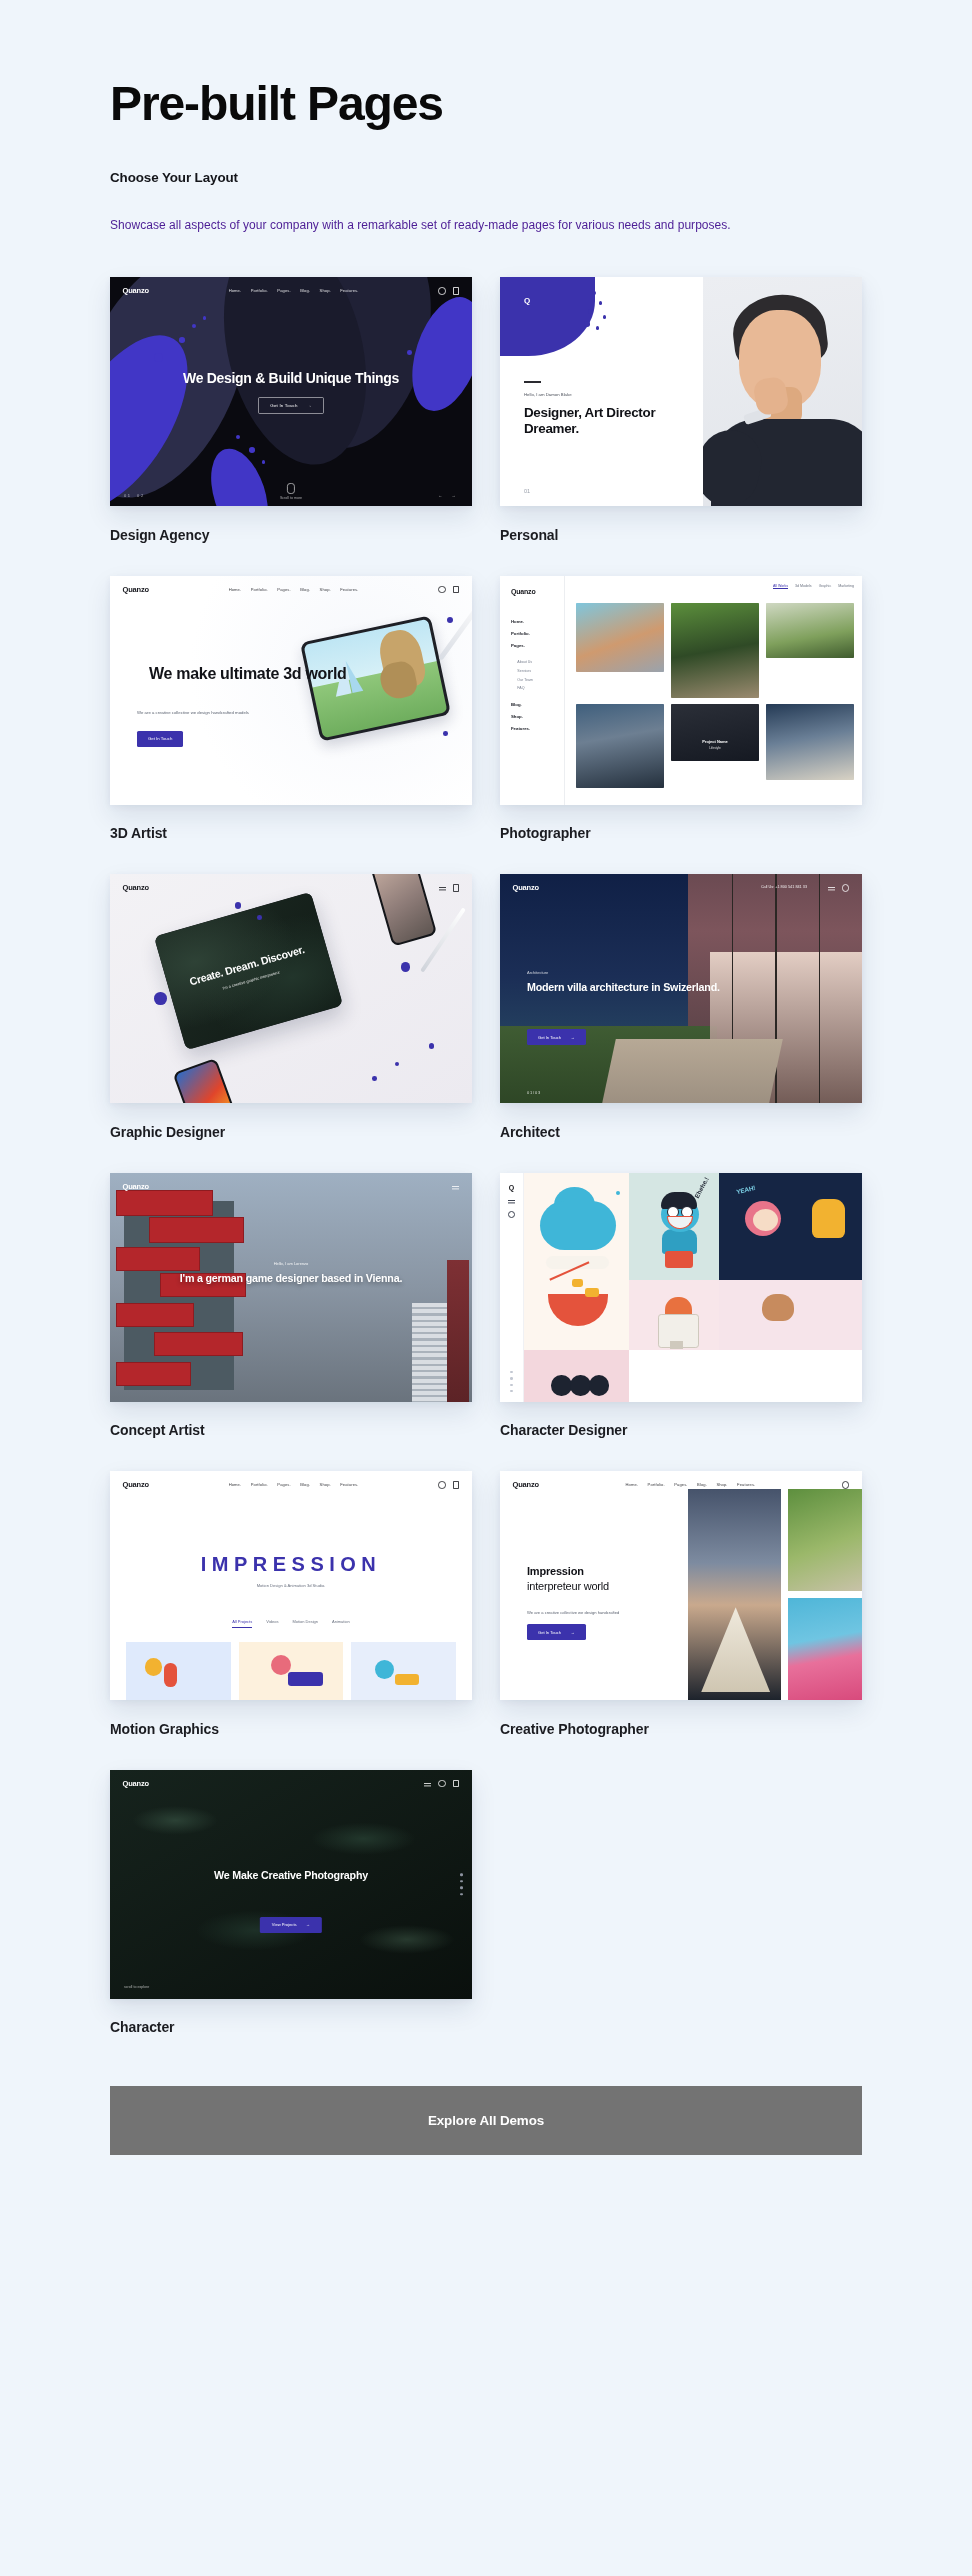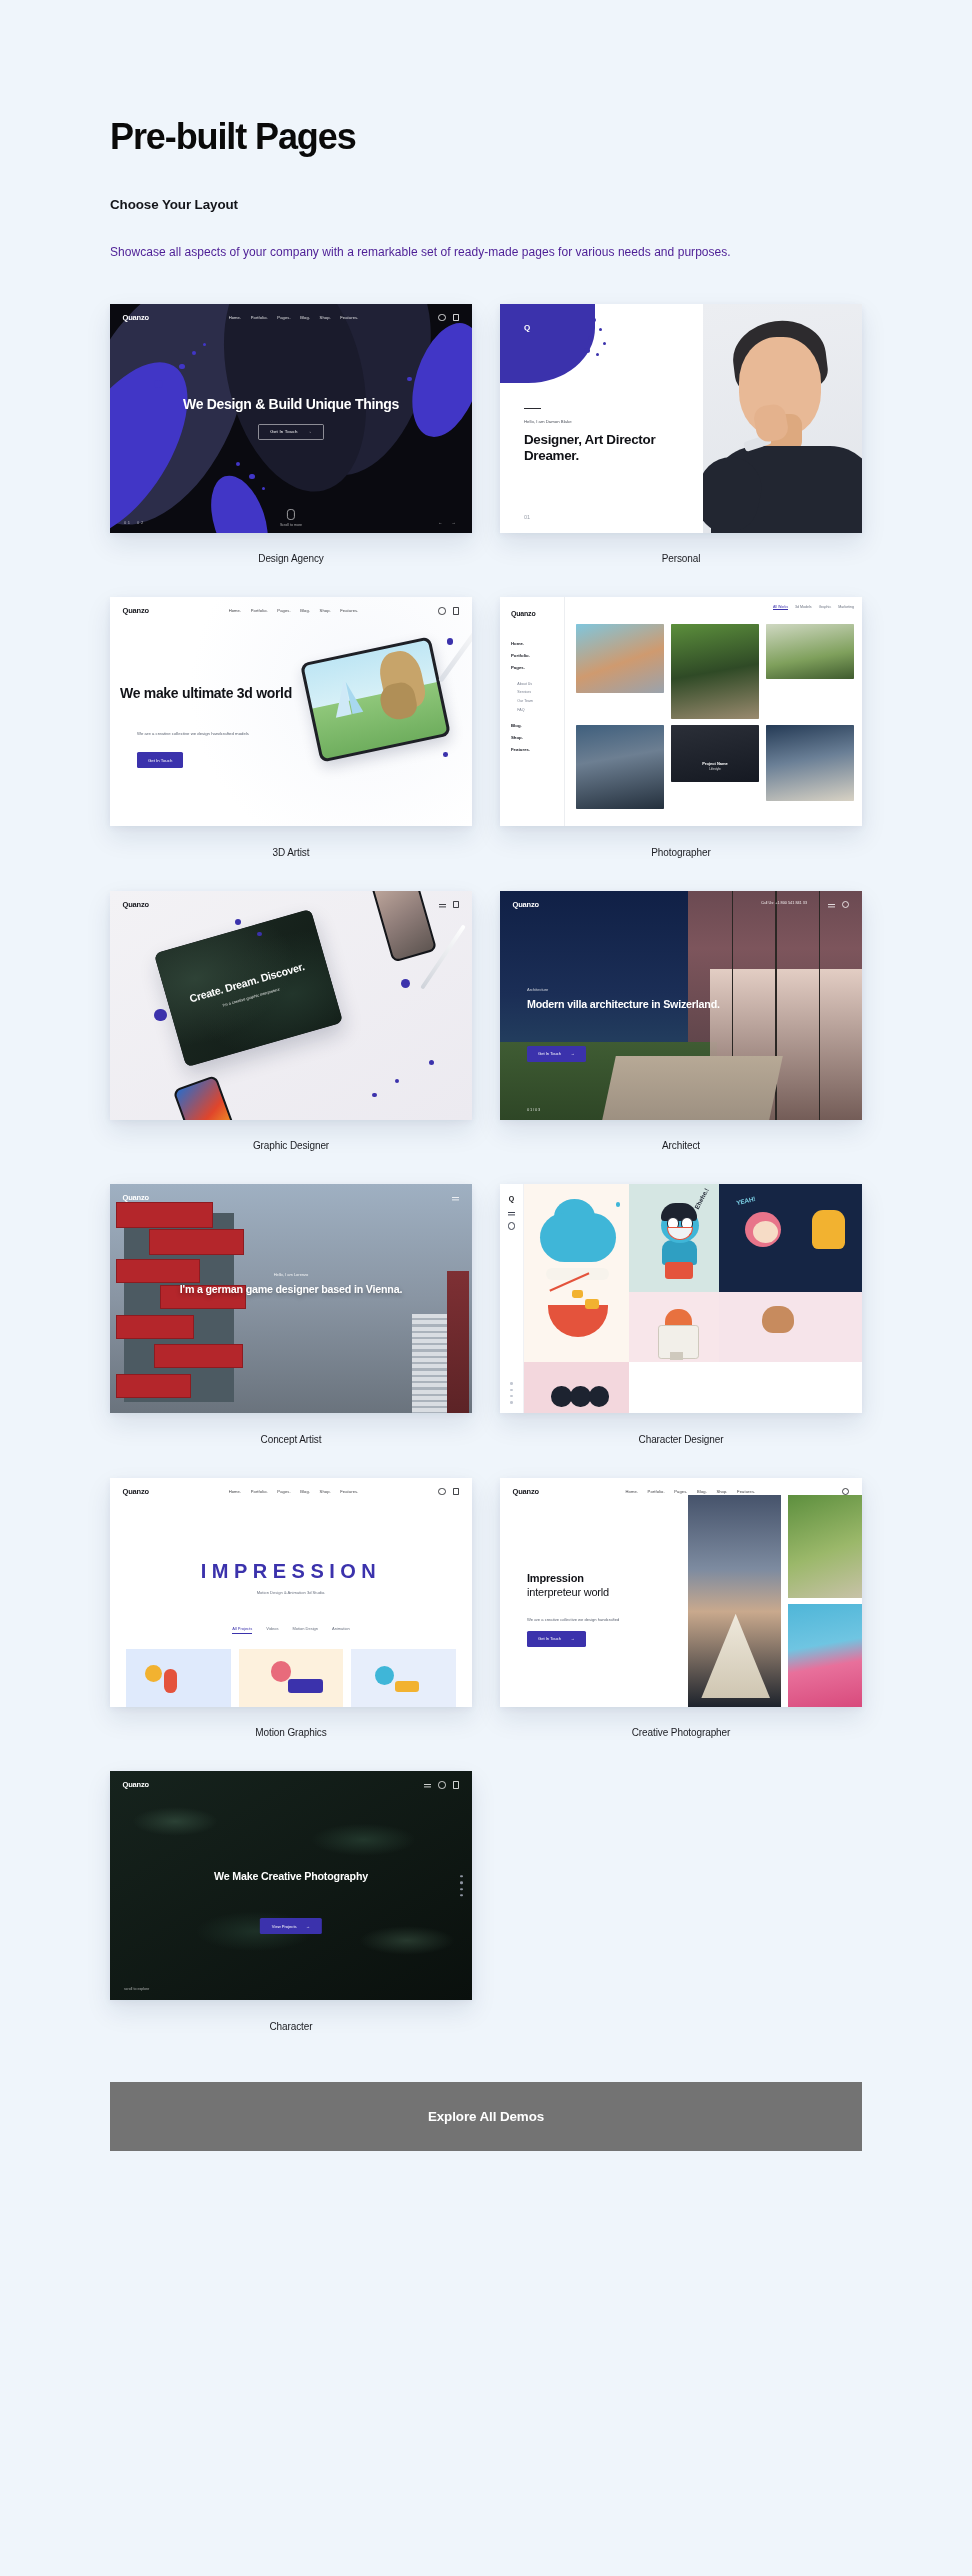--- a/index.html
+++ b/index.html
@@ -7,22 +7,22 @@
     width:972px;height:2576px;
     background:#eff5fb;
     font-family:"Liberation Sans","DejaVu Sans",sans-serif;
     -webkit-font-smoothing:antialiased;
     overflow:hidden;
   }
   .page{position:relative;width:972px;height:2576px;box-sizing:border-box;padding:0 110px;}
 
   
   .hero-title{
-    margin:0;padding-top:118px;
-    font-size:36px;line-height:1.05;font-weight:bold;
+    margin:0;padding-top:79px;
+    font-size:48px;line-height:1.05;font-weight:bold;
     letter-spacing:-1.1px;color:#0a0a0a;
   }
   .sub-title{
     margin:41px 0 0 0;font-size:13.4px;font-weight:bold;color:#14151a;letter-spacing:-0.1px;
   }
   .lede{
     margin:30px 0 0 0;font-size:12px;line-height:1.75;color:#4c1d95;
     max-width:746px;letter-spacing:0.04px;
   }
 
@@ -35,21 +35,21 @@
     row-gap:0px;
   }
   .demo{position:relative;padding-bottom:33px;}
   .thumb-wrap{position:relative;}
   .thumb{
     position:relative;width:100%;height:229px;overflow:hidden;
     background:#fff;
     box-shadow:0 11px 24px rgba(22,40,80,0.10), 0 2.4px 7px rgba(22,40,80,0.06);
   }
   .demo-label{
-    margin-top:20.5px;text-align:center;font-size:10px;color:#1c1d22;letter-spacing:-0.1px;
+    margin-top:20.5px;text-align:left;font-size:14px;color:#1c1d22;letter-spacing:-0.1px;font-weight:bold;
   }
 
   
   .mini-nav{
     position:absolute;top:0;left:0;right:0;height:27px;
     display:flex;align-items:center;padding:0 12.6px;box-sizing:border-box;
     z-index:6;
   }
   .mini-logo{font-size:7.5px;font-weight:bold;letter-spacing:-0.2px;}
   .mini-links{display:flex;gap:9.5px;margin:0 auto;}
@@ -111,21 +111,21 @@
     position:absolute;width:101px;height:101px;border-radius:50%;background:#0b0b0b;color:#fff;
     right:-17.4px;top:-43px;display:flex;flex-direction:column;align-items:center;justify-content:center;
     z-index:20;box-shadow:0 8px 20.5px rgba(0,0,0,.25);
   }
   .badge-num{font-size:20.5px;font-weight:300;line-height:1;letter-spacing:-0.4px;}
   .badge-cap{font-size:11.4px;font-weight:bold;margin-top:4.7px;letter-spacing:-0.2px;}
 
   
   .c-3d{background:#fdfdfe;}
   .tp-bg{position:absolute;inset:0;background:radial-gradient(circle at 70% 40%, #f6f8fc 0%, #ffffff 60%);}
-  .t-h{position:absolute;left:10px;top:88px;font-size:14px;font-weight:bold;line-height:1.2;color:#121318;letter-spacing:-0.3px;}
+  .t-h{position:absolute;left:39px;top:88px;font-size:16px;font-weight:bold;line-height:1.2;color:#121318;letter-spacing:-0.3px;}
   .t-p{position:absolute;left:27px;top:133px;font-size:4.3px;line-height:1.7;color:#5b6270;}
   .t-btn{position:absolute;left:27px;top:155px;background:#3b32ac;color:#fff;font-size:4.3px;padding:5.5px 11px;border-radius:1.6px;}
   .tablet{position:absolute;right:30px;top:52px;width:133px;height:101px;border-radius:8px;background:#1e2026;transform:rotate(-12deg);overflow:hidden;box-shadow:0 6.3px 14px rgba(20,30,60,.18);}
   .tablet .scr{position:absolute;inset:3.2px;border-radius:5.5px;background:linear-gradient(180deg,#bfe6f4 0%,#d6f0f7 45%,#8fc77a 46%,#6fae5e 100%);overflow:hidden;}
   .rock{position:absolute;right:12.6px;top:4.7px;width:41px;height:58px;background:#c7a46a;border-radius:40% 46% 30% 34%;}
   .rock2{position:absolute;right:24px;top:36px;width:35px;height:36px;background:#b08f57;border-radius:44% 40% 36% 50%;}
   .sail{position:absolute;left:20.5px;top:20.5px;width:0;height:0;border-left:16px solid transparent;border-bottom:36px solid #cfe9f7;}
   .sail2{position:absolute;left:38px;top:24px;width:0;height:0;border-right:11px solid transparent;border-bottom:33px solid #a8d8ef;}
   .pencil{position:absolute;right:8px;top:17.4px;width:4.7px;height:73px;background:linear-gradient(180deg,#fdfdfd,#d9dde4);transform:rotate(36deg);border-radius:2.4px;}
 

